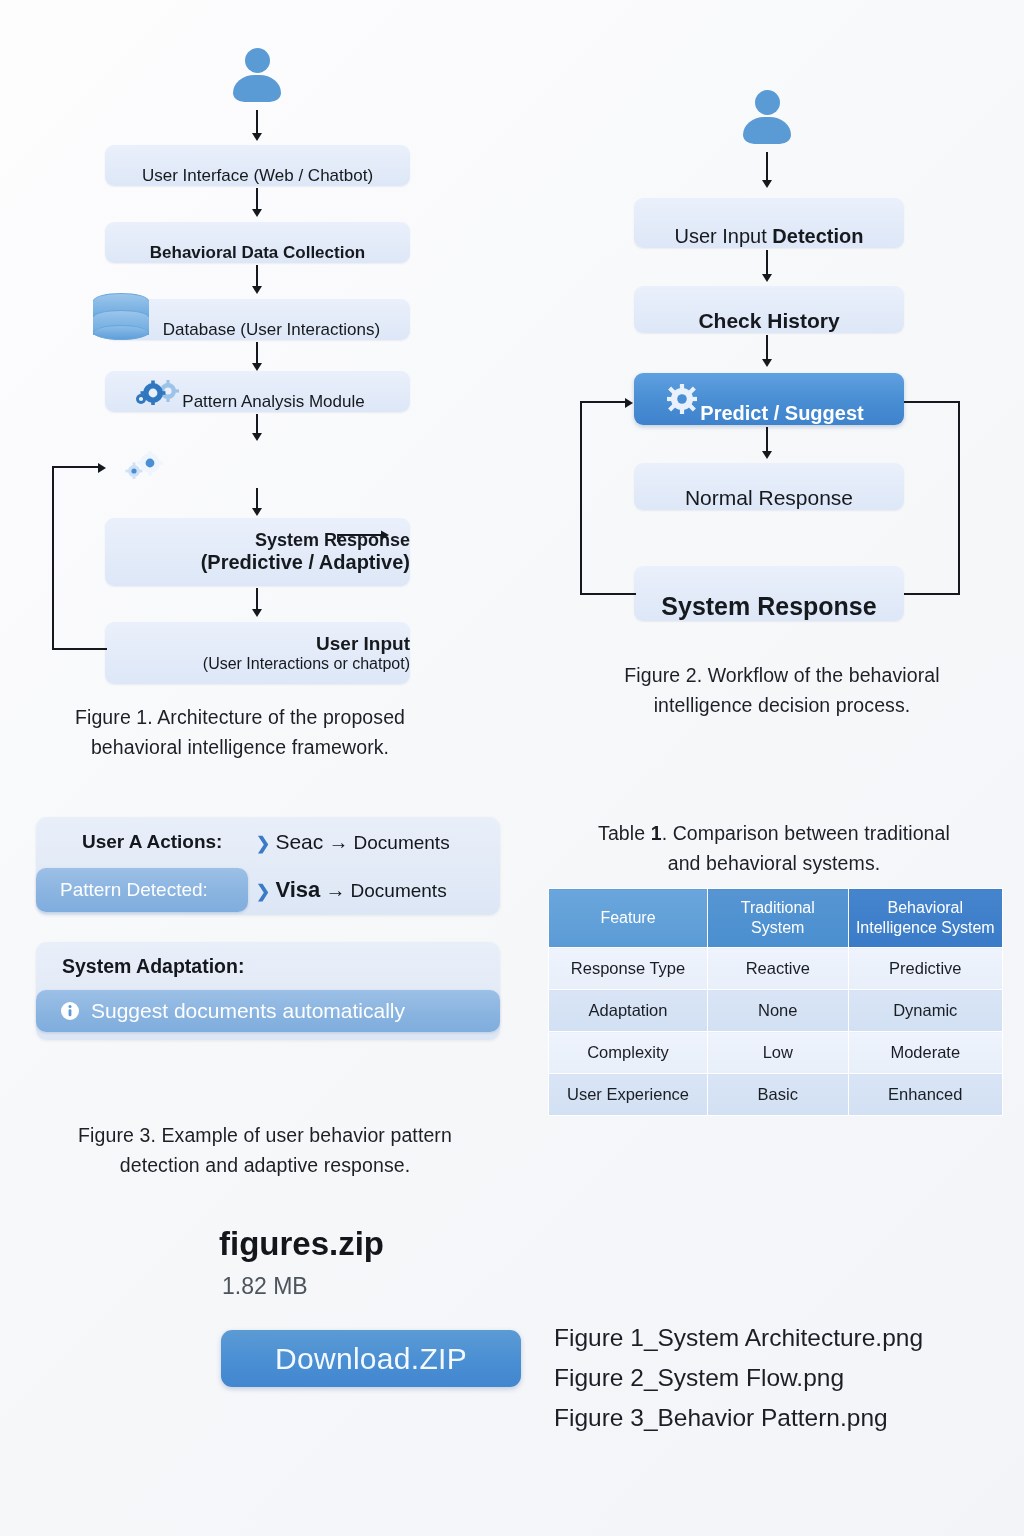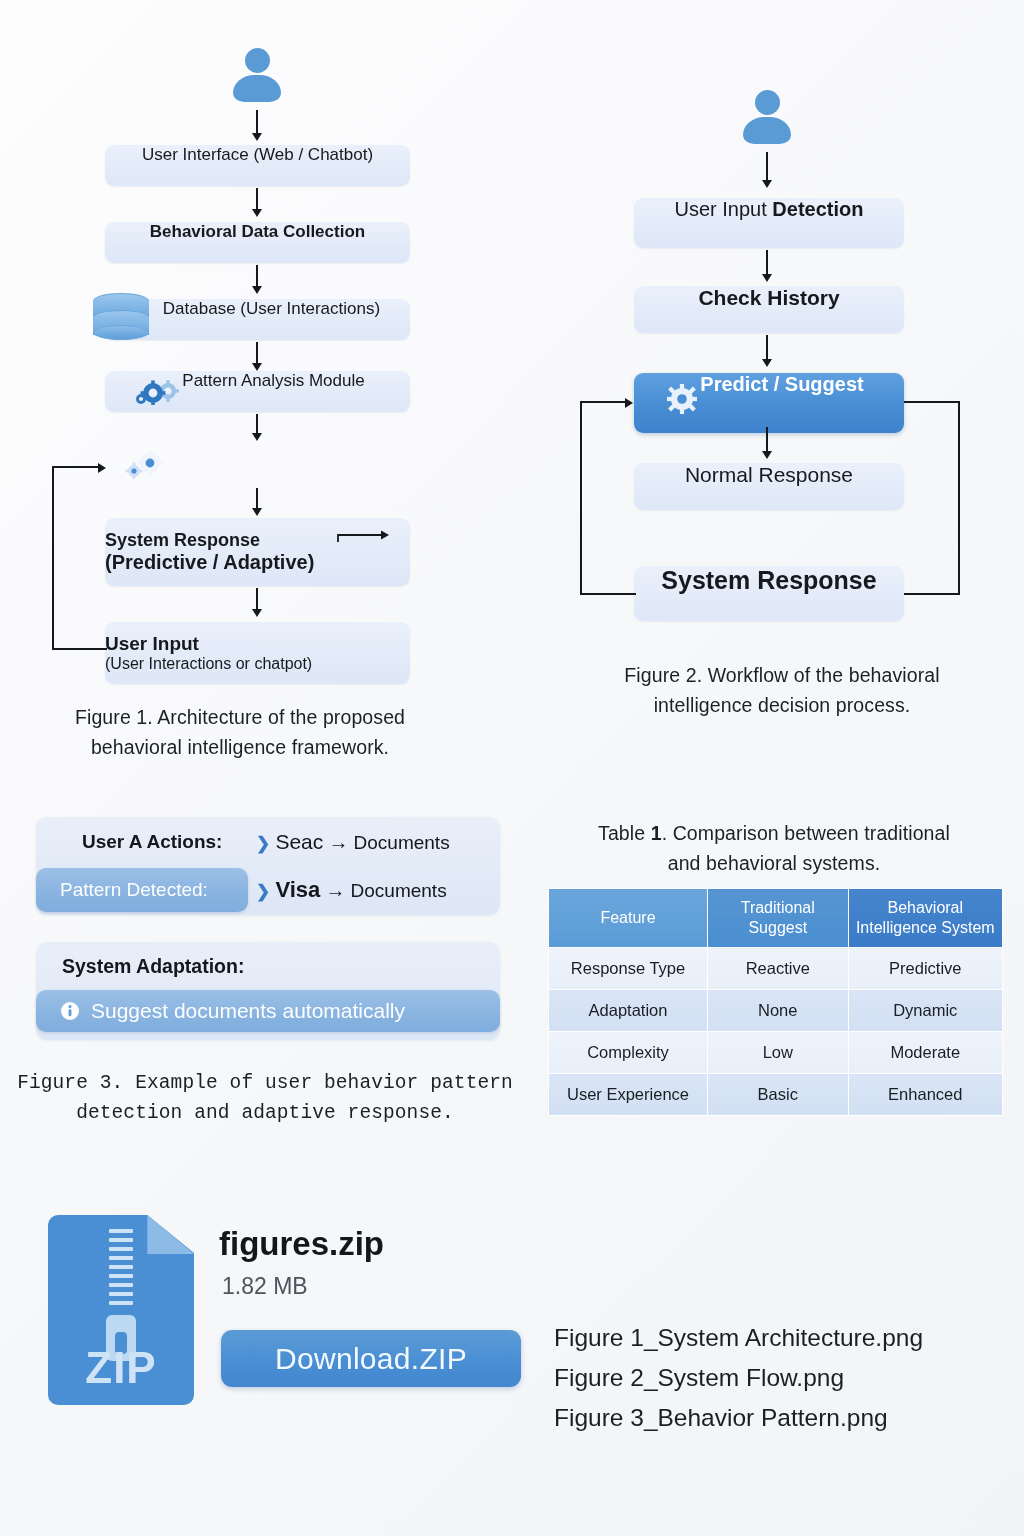--- a/index.html
+++ b/index.html
@@ -11,21 +11,21 @@
     position:relative;
     overflow:hidden;
   }
   .abs{position:absolute;}
 
   
   .fbox{
     position:absolute;
     border-radius:9px;
     background:linear-gradient(180deg,#eaf0fb 0%,#e3ebf9 55%,#dde7f7 100%);
-    display:flex;align-items:flex-start;justify-content:center;
+    display:flex;align-items:flex-end;justify-content:center;
     text-align:center;
     color:#16191d;
     box-shadow:0 1px 2px rgba(40,60,90,.07);
   }
   .fbox.accent{
     background:linear-gradient(180deg,#5fa0e0 0%,#4a8fd4 50%,#3d82cc 100%);
     color:#ffffff;
     box-shadow:0 2px 4px rgba(40,80,140,.25);
   }
 
@@ -275,21 +275,21 @@
   </div>
   <div class="arrow-v" style="left:226px;top:250px;height:26px;"></div>
   <div class="arrow-head-d" style="left:222px;top:274px;"></div>
 
   <div class="fbox" style="left:94px;top:286px;width:270px;height:47px;">
     <span style="font-size:21px;font-weight:bold;">Check History</span>
   </div>
   <div class="arrow-v" style="left:226px;top:335px;height:26px;"></div>
   <div class="arrow-head-d" style="left:222px;top:359px;"></div>
 
-  <div class="fbox accent" style="left:94px;top:373px;width:270px;height:60px;">
+  <div class="fbox accent" style="left:94px;top:373px;width:270px;height:52px;">
     <span style="font-size:20px;font-weight:bold;padding-left:26px;">Predict / Suggest</span>
   </div>
   <svg style="position:absolute;left:126px;top:383px;" width="32" height="32" viewBox="0 0 32 32">
     <g fill="#e9f2fc">
         <circle cx="16" cy="16" r="11"></circle>
         <circle cx="16" cy="16" r="4.8" fill="#4a8fd4"></circle>
       <rect x="13.9" y="1" width="4.2" height="7"></rect>
         <rect x="13.9" y="24" width="4.2" height="7"></rect>
       <rect x="1" y="13.9" width="7" height="4.2"></rect>
         <rect x="24" y="13.9" width="7" height="4.2"></rect>
@@ -350,21 +350,21 @@
   <div class="f3lab" style="left:62px;top:955px;font-size:19.5px;">System Adaptation:</div>
   <div class="f3pill" style="left:36px;top:990px;width:464px;height:42px;">
     <svg style="margin-left:24px;flex:none;" width="20" height="20" viewBox="0 0 20 20">
       <circle cx="10" cy="10" r="9" fill="#ffffff"></circle>
       <circle cx="10" cy="5.6" r="1.5" fill="#5c9ad6"></circle>
       <rect x="8.6" y="8.2" width="2.8" height="7" rx="1.2" fill="#5c9ad6"></rect>
     </svg>
     <span style="font-size:21px;padding-left:11px;">Suggest documents automatically</span>
   </div>
 
-  <div class="cap" style="left:10px;top:1068px;width:510px;font-family:Liberation Mono, monospace;">
+  <div class="cap" style="left:10px;top:1120px;width:510px;">
     <div>Figure 3. Example of user behavior pattern</div>
     <div>detection and adaptive response.</div>
   </div>
 </div>
 
 <div class="abs" style="left:540px;top:810px;width:470px;height:300px;">
   <div class="cap" style="left:0;top:8px;width:468px;">
     <div>
       <span>Table </span><span style="font-weight:bold;">1</span><span>. Comparison between traditional</span>
     </div>
@@ -372,21 +372,21 @@
   </div>
 
   <table class="tbl" style="left:8px;top:78px;width:455px;">
     <thead>
       <tr>
         <th class="th1" style="width:160px;">
           <div>Feature</div>
         </th>
         <th class="th2" style="width:140px;">
           <div>Traditional</div>
-          <div>Suggest</div>
+          <div>System</div>
         </th>
         <th class="th3" style="width:155px;">
           <div>Behavioral</div>
           <div>Intelligence System</div>
         </th>
       </tr>
     </thead>
     <tbody>
       <tr class="rowA">
         <td>Response Type</td>
@@ -407,37 +407,20 @@
         <td>User Experience</td>
         <td>Basic</td>
         <td>Enhanced</td>
       </tr>
     </tbody>
   </table>
 </div>
 
 <div class="abs" style="left:0;top:1190px;width:1024px;height:300px;">
 
-  <div class="zipfile" style="left:48px;top:25px;width:146px;height:190px;">
-    <div class="sheet"></div>
-    <div class="fold"></div>
-    <div class="zipteeth" style="top:14px;width:24px;">
-      <i></i>
-        <i></i>
-        <i></i>
-        <i></i>
-        <i></i>
-        <i></i>
-        <i></i>
-        <i></i>
-        <i></i>
-    </div>
-    <div class="zippull" style="top:100px;"></div>
-    <div class="ziptext" style="top:128px;">ZIP</div>
-  </div>
 
   <div class="fname" style="left:219px;top:35px;">figures.zip</div>
   <div class="fsize" style="left:222px;top:83px;">1.82 MB</div>
 
   <div class="dlbtn" style="left:221px;top:140px;width:300px;height:57px;">
     <span>Download.ZIP</span>
   </div>
 
   <div class="flist" style="left:554px;top:128px;width:460px;">
     <div>Figure 1_System Architecture.png</div>

